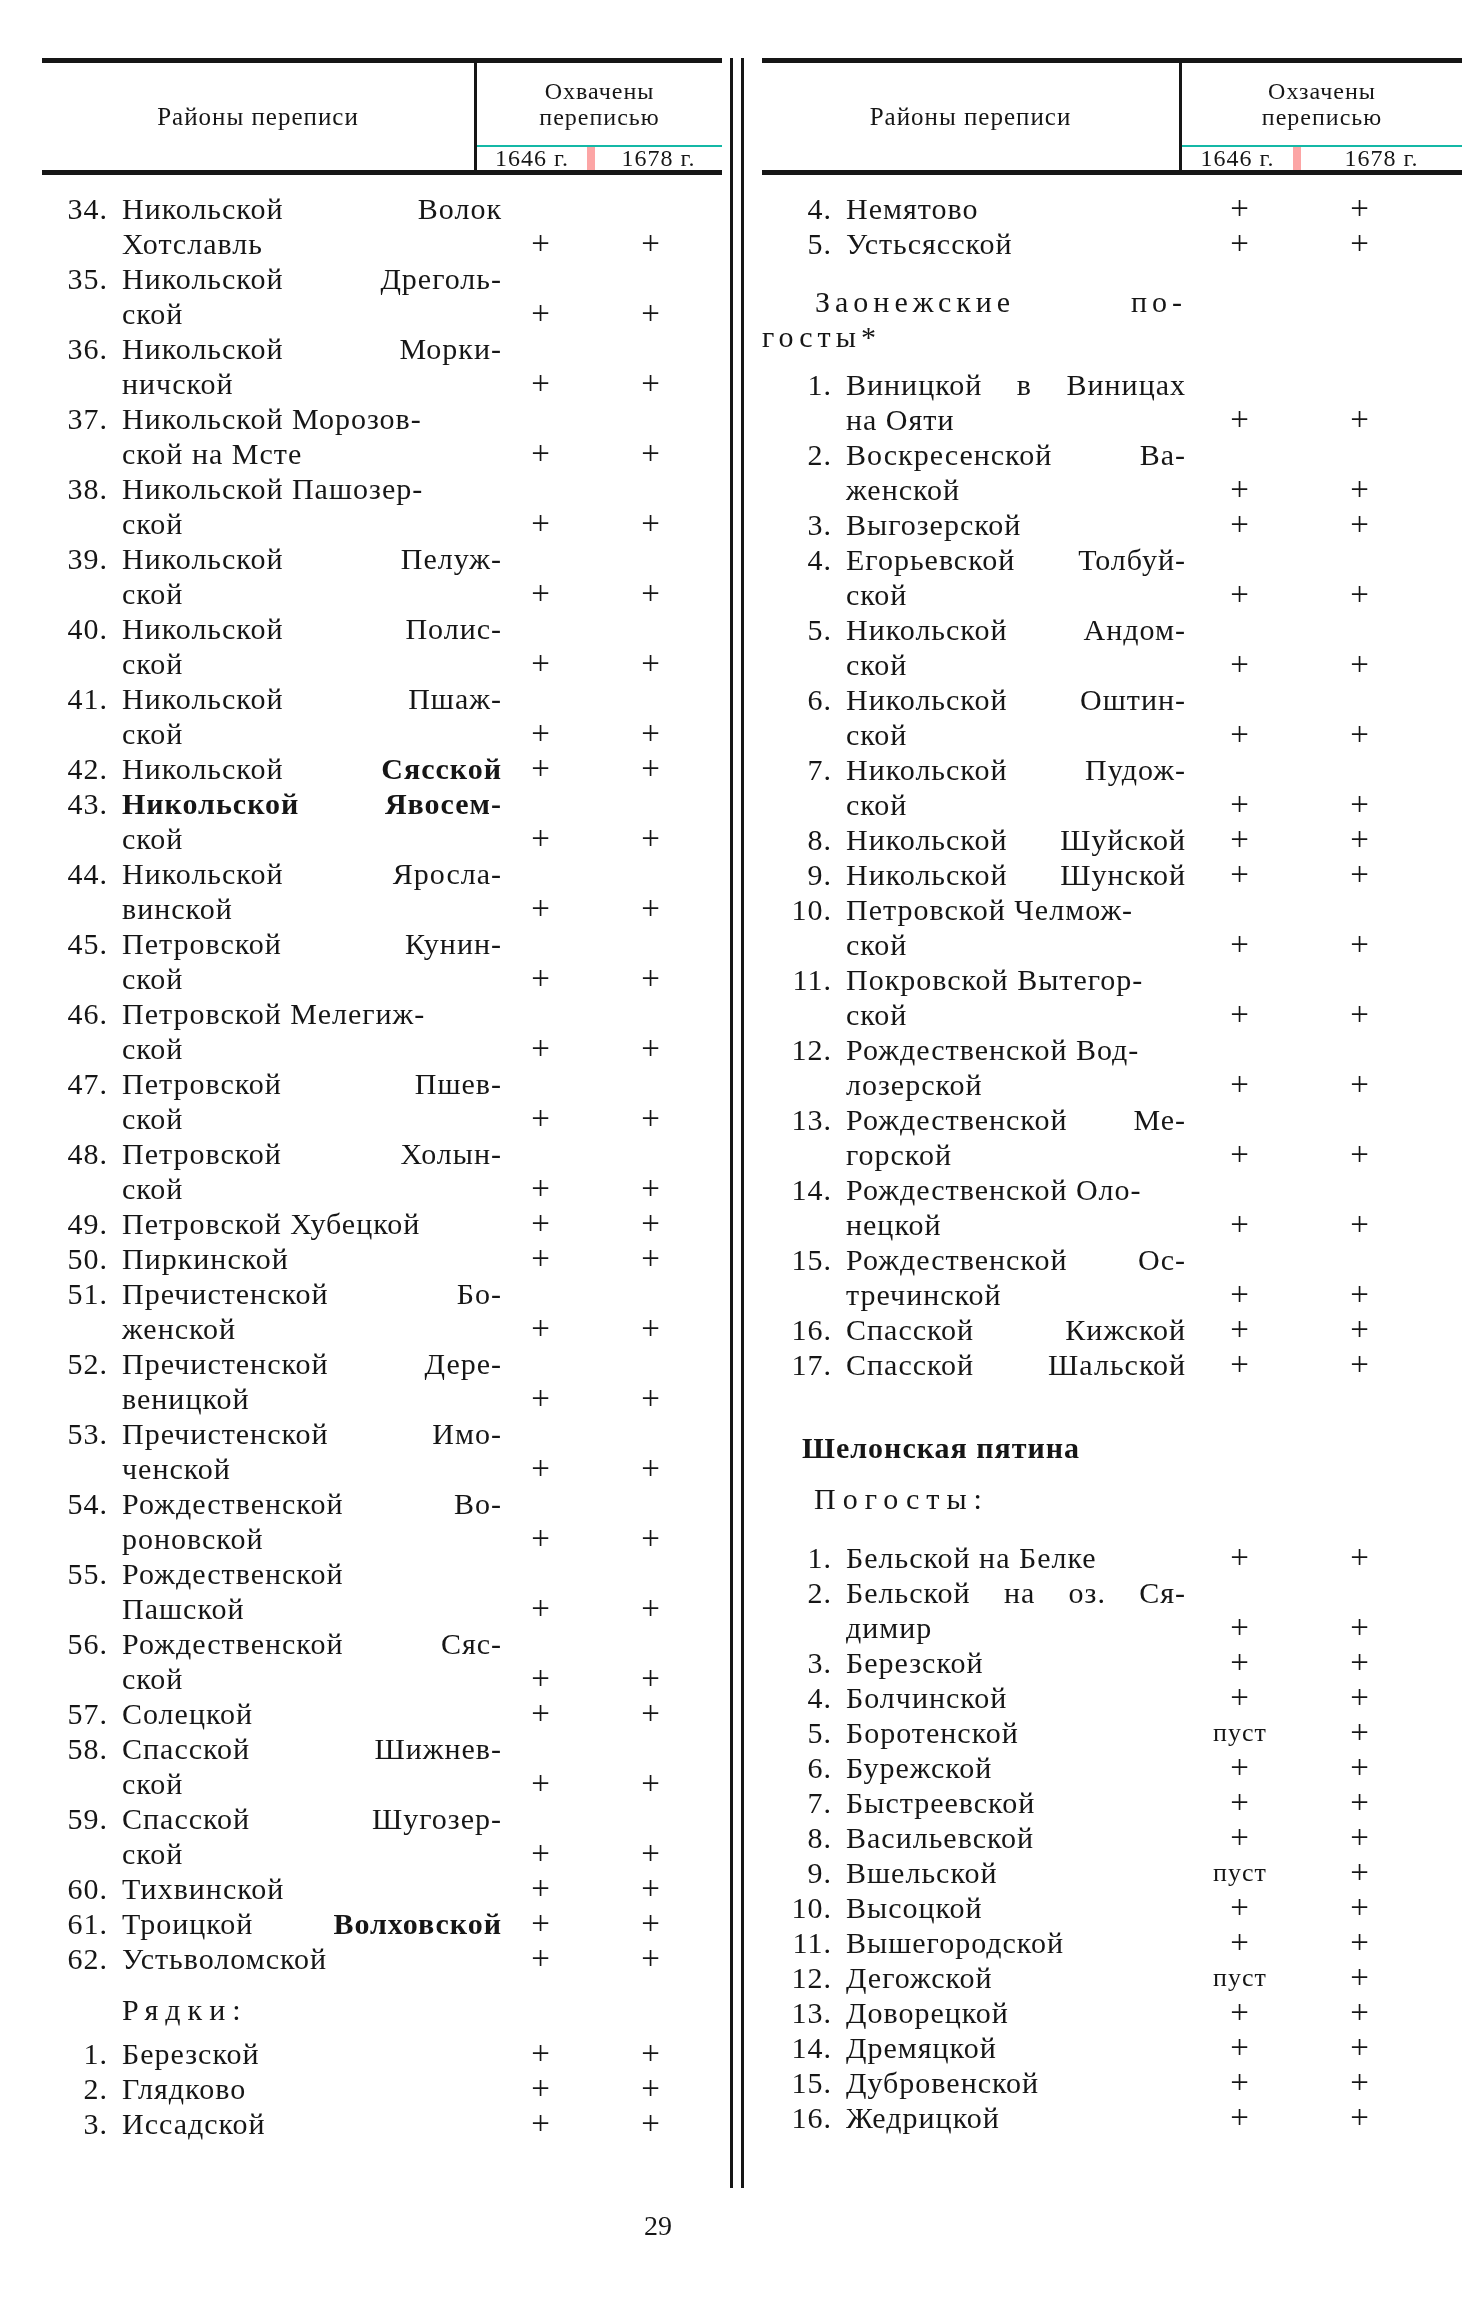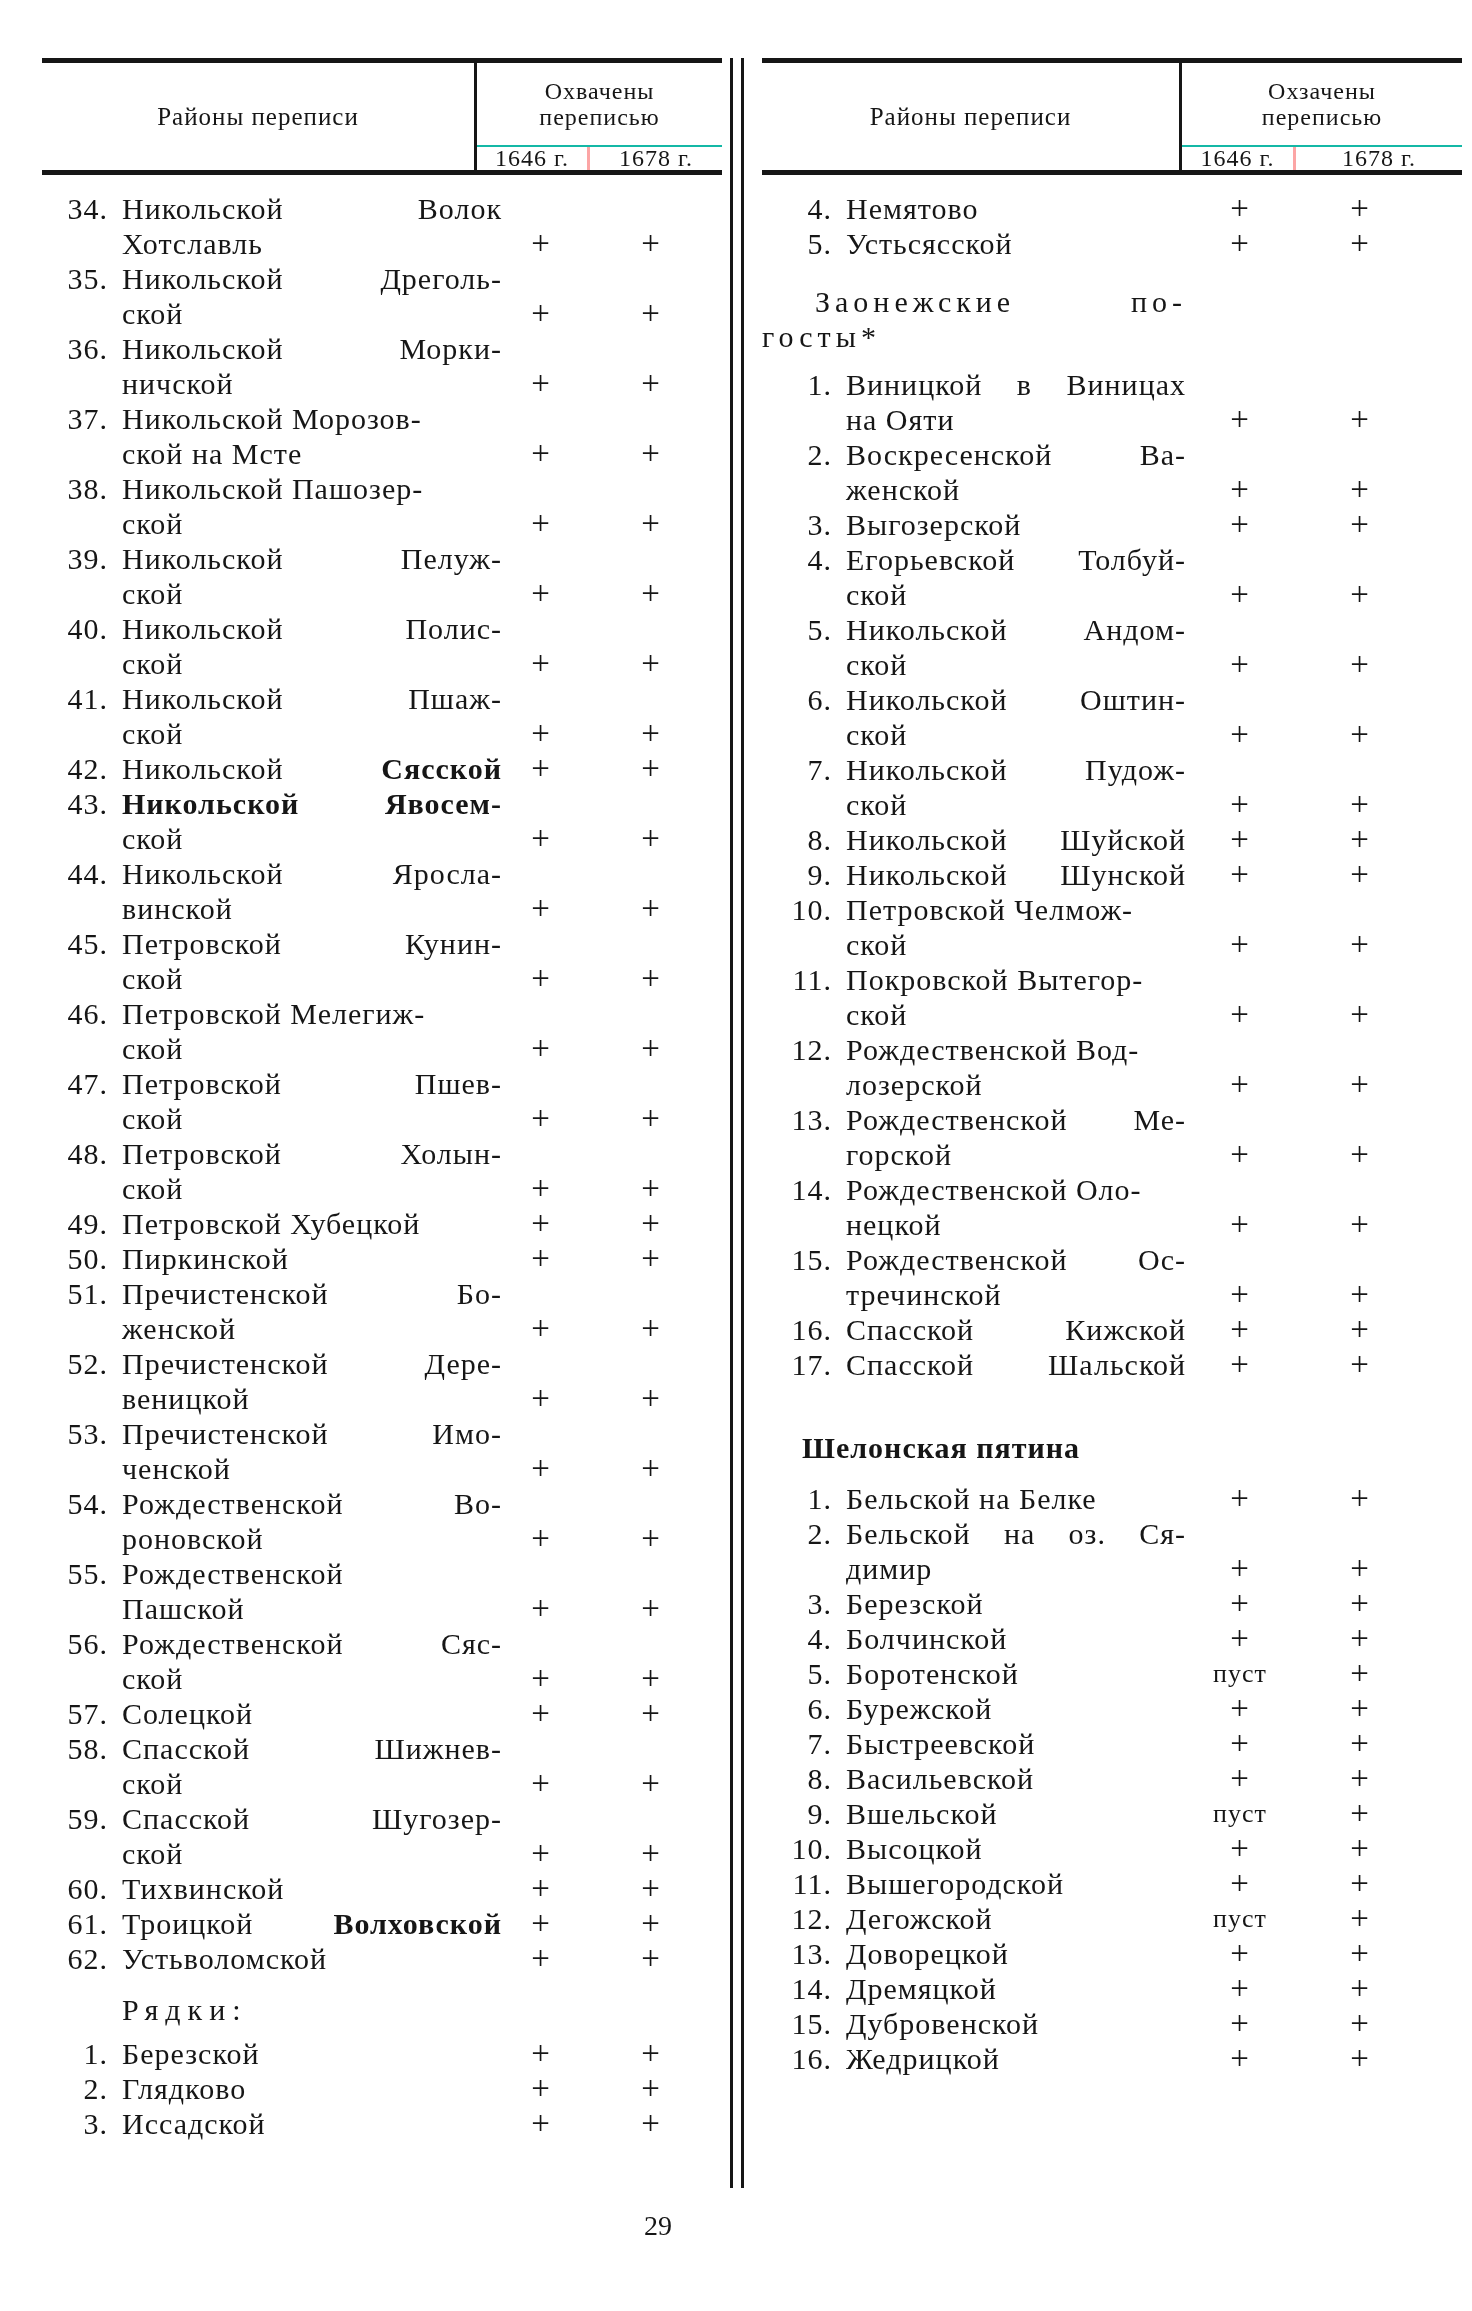--- a/index.html
+++ b/index.html
@@ -15,21 +15,21 @@
   .thead .c1{display:flex;align-items:center;justify-content:center;font-size:25px;letter-spacing:1px;}
   .t-left .c1{width:432px;}
   .t-right .c1{width:417px;}
   .thead .c2{border-left:3px solid #161616;display:flex;flex-direction:column;flex:1;}
   .c2 .cap{flex:1;display:flex;flex-direction:column;align-items:center;justify-content:center;
            font-size:24px;line-height:26px;border-bottom:2px solid #14b8a6;letter-spacing:1px;}
   .c2 .years{display:flex;height:23px;}
   .c2 .years .y{display:flex;align-items:center;justify-content:center;font-size:24px;letter-spacing:1px;}
   .t-left .years .y1{width:110px;}
   .t-right .years .y1{width:111px;}
-  .years .y2{flex:1;border-left:3px solid #fca5a5;}
+  .years .y2{flex:1;border-left:8px solid #fca5a5;}
 
   .tbody{padding-top:16px;}
 
   
   .row{position:relative;display:flex;font-size:30px;line-height:35px;letter-spacing:1px;}
   .row .num{flex:none;text-align:right;}
   .t-left .row .num{width:66px;}
   .t-right .row .num{width:70px;}
   .row .name{flex:none;margin-left:14px;}
   .t-left .row .name{width:380px;}
@@ -641,20 +641,21 @@
           <span class="name">
             <span class="line j">
               <span>Спасской</span>
               <span>Шальской</span>
             </span>
           </span>
           <span class="mk a plus">+</span>
           <span class="mk b plus">+</span>
         </div>
         <div class="hd shel">Шелонская пятина</div>
+        <div class="hd pog">Погосты:</div>
         <div class="row">
           <span class="num">1.</span>
           <span class="name">
             <span class="line">Бельской на Белке</span>
           </span>
           <span class="mk a plus">+</span>
           <span class="mk b plus">+</span>
         </div>
         <div class="row">
           <span class="num">2.</span>

